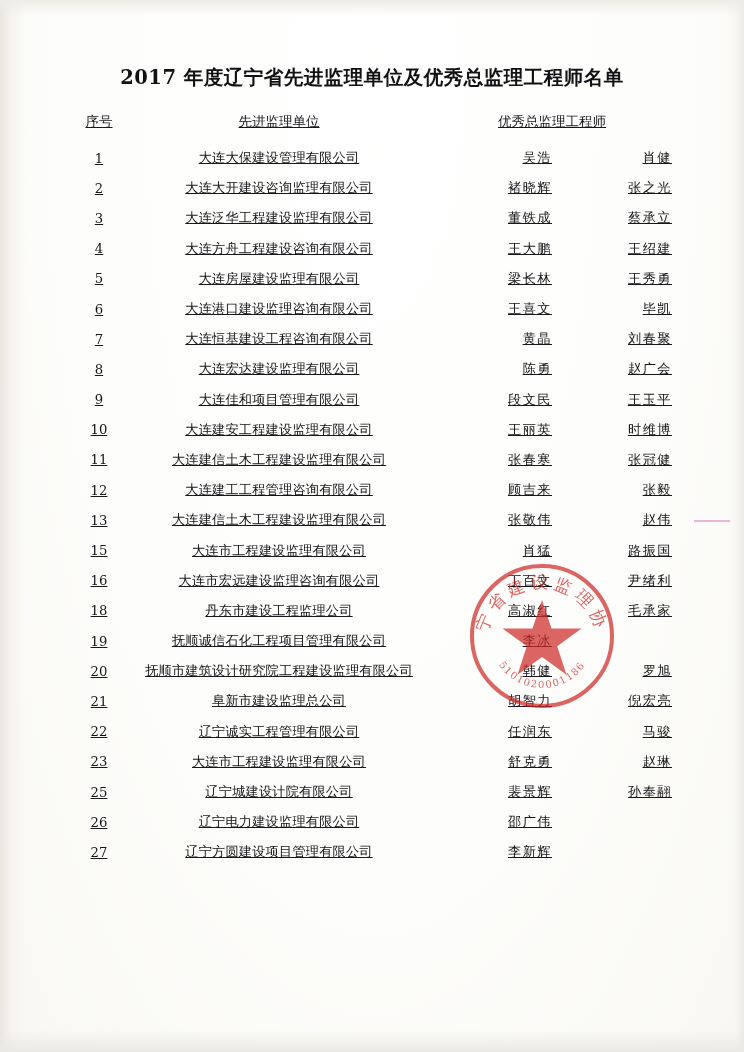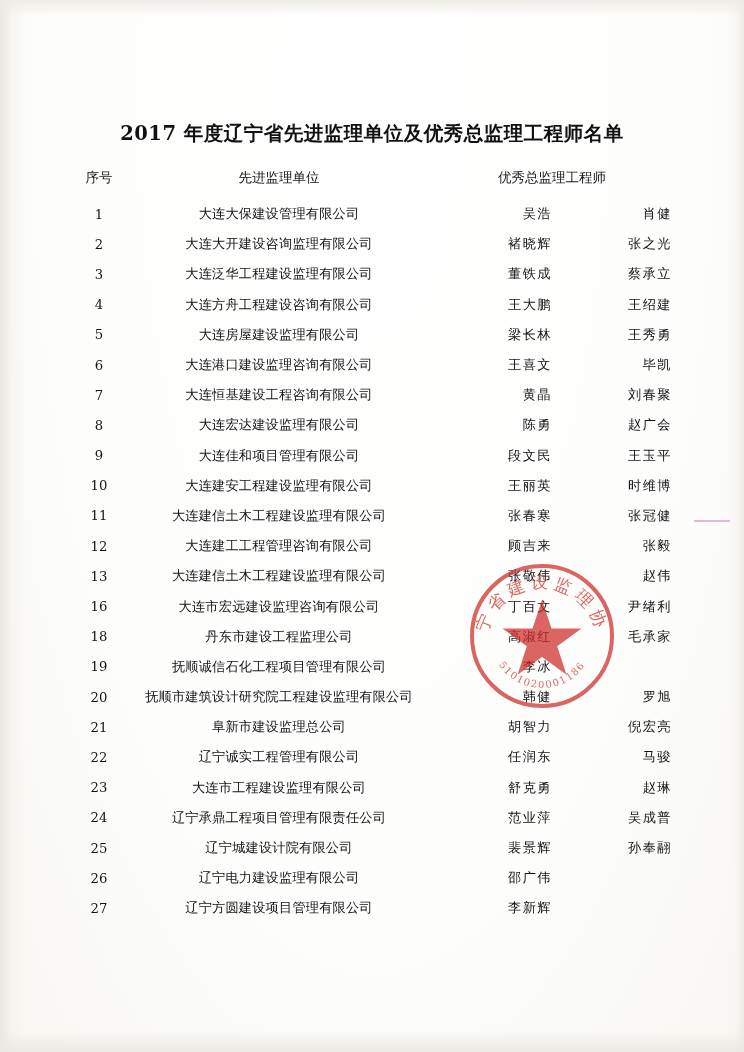--- a/index.html
+++ b/index.html
@@ -63,29 +63,30 @@
     left: 0; right: 0; top: 0;
     padding: 0;
   }
 
   .doc-title {
     text-align: center;
     font-family: "DejaVu Serif", "Liberation Serif", serif;
     font-weight: bold;
     font-size: 19.5px;
     letter-spacing: .5px;
-    margin-top: 120px;
+    margin-top: 64px;
     color: #111114;
   }
 
   table.roster {
     border-collapse: collapse;
     margin: 22px auto 0 auto;
     width: 600px;
     table-layout: fixed;
+    text-decoration: underline;
   }
   table.roster col.c-no    { width: 54px; }
   table.roster col.c-unit  { width: 306px; }
   table.roster col.c-eng1  { width: 120px; }
   table.roster col.c-eng2  { width: 120px; }
 
   table.roster th {
     font-family: "DejaVu Serif", "Liberation Serif", serif;
     font-weight: normal;
     font-size: 13.5px;
@@ -236,20 +237,26 @@
             <td class="eng">顾吉来</td>
             <td class="eng">张毅</td>
           </tr>
           <tr>
             <td class="no">13</td>
             <td class="unit">大连建信土木工程建设监理有限公司</td>
             <td class="eng">张敬伟</td>
             <td class="eng">赵伟</td>
           </tr>
           <tr>
+            <td class="no">15</td>
+            <td class="unit">大连市工程建设监理有限公司</td>
+            <td class="eng">肖猛</td>
+            <td class="eng">路振国</td>
+          </tr>
+          <tr>
             <td class="no">16</td>
             <td class="unit">大连市宏远建设监理咨询有限公司</td>
             <td class="eng">丁百文</td>
             <td class="eng">尹绪利</td>
           </tr>
           <tr>
             <td class="no">18</td>
             <td class="unit">丹东市建设工程监理公司</td>
             <td class="eng">高淑红</td>
             <td class="eng">毛承家</td>
@@ -276,26 +283,20 @@
             <td class="no">22</td>
             <td class="unit">辽宁诚实工程管理有限公司</td>
             <td class="eng">任润东</td>
             <td class="eng">马骏</td>
           </tr>
           <tr>
             <td class="no">23</td>
             <td class="unit">大连市工程建设监理有限公司</td>
             <td class="eng">舒克勇</td>
             <td class="eng">赵琳</td>
-          </tr>
-          <tr>
-            <td class="no">24</td>
-            <td class="unit">辽宁承鼎工程项目管理有限责任公司</td>
-            <td class="eng">范业萍</td>
-            <td class="eng">吴成普</td>
           </tr>
           <tr>
             <td class="no">25</td>
             <td class="unit">辽宁城建设计院有限公司</td>
             <td class="eng">裴景辉</td>
             <td class="eng">孙奉翮</td>
           </tr>
           <tr>
             <td class="no">26</td>
             <td class="unit">辽宁电力建设监理有限公司</td>

